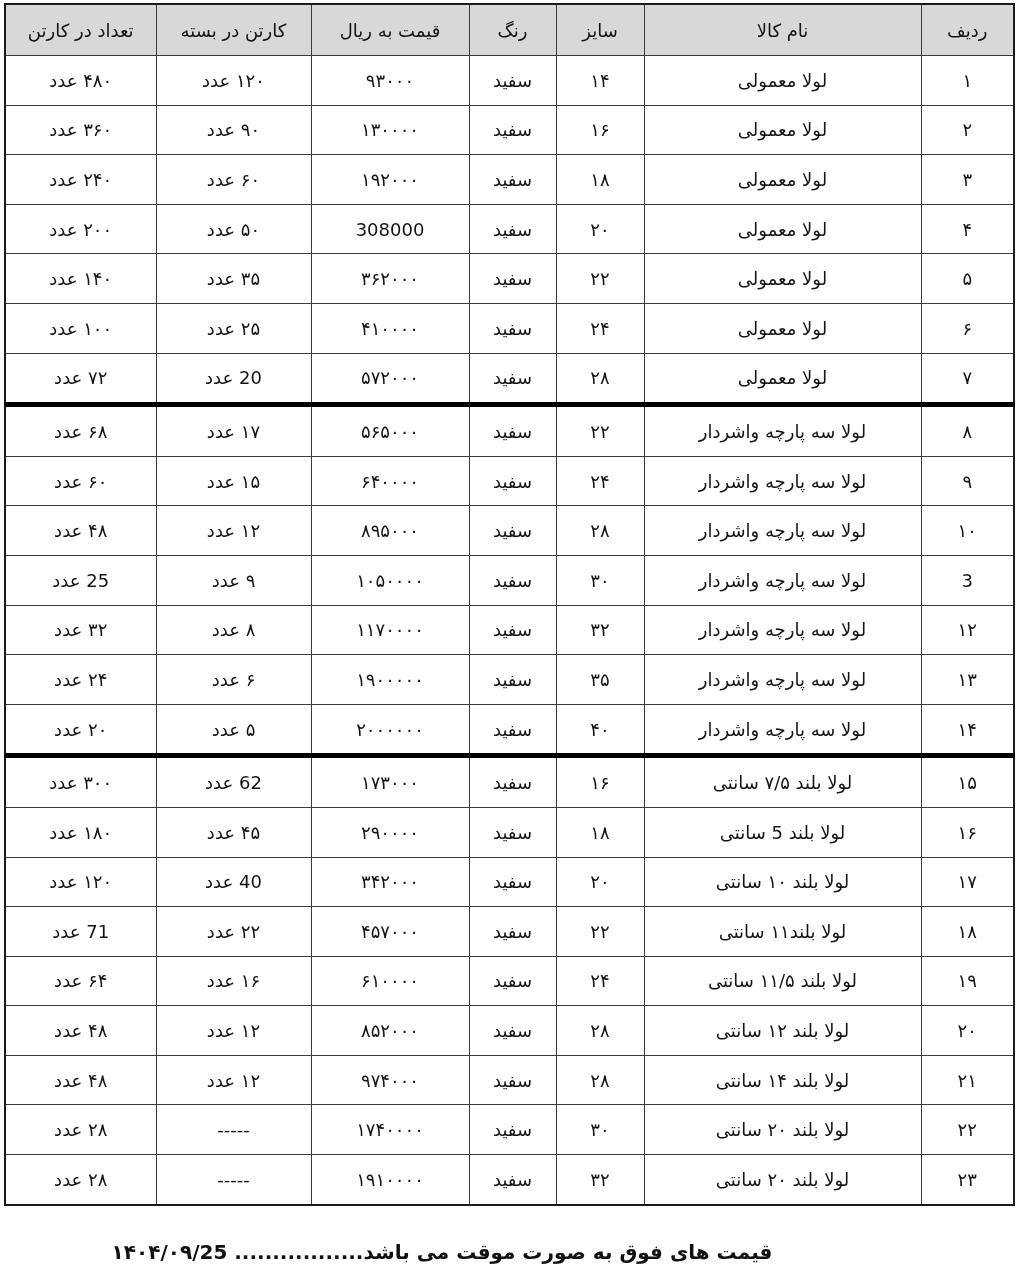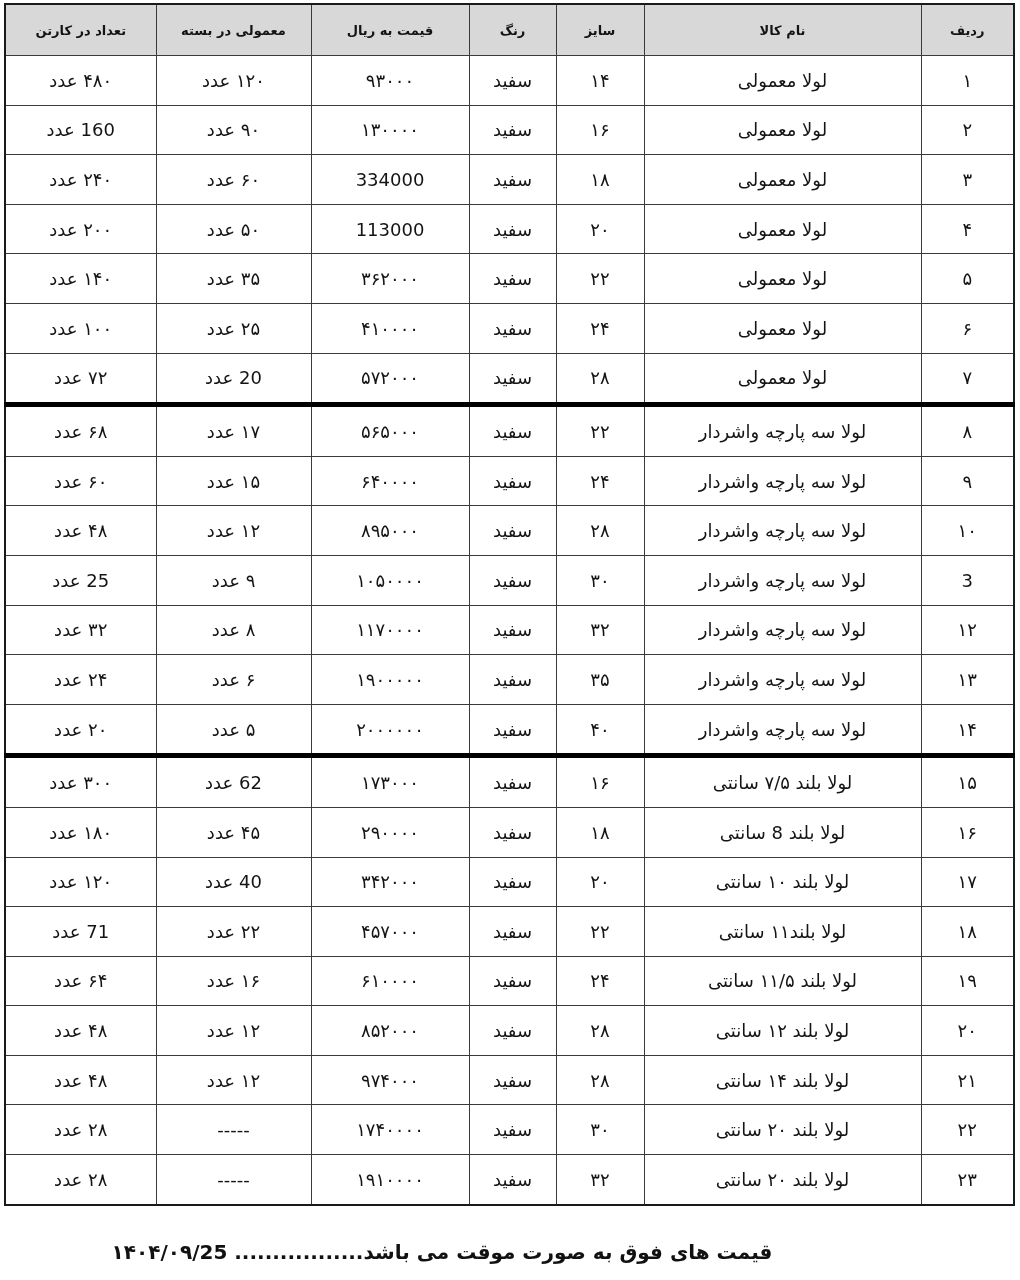--- a/index.html
+++ b/index.html
@@ -31,22 +31,22 @@
     text-align: center;
     vertical-align: middle;
     color: #141414;
     padding: 0 4px;
     overflow: hidden;
     white-space: nowrap;
   }
   table.price-table th {
     background: #d8d8d8;
     height: 50px;
-    font-size: 13px;
-    font-weight: bold;
+    font-size: 18px;
+    font-weight: normal;
     text-align: center;
   }
   table.price-table td {
     height: 48.6px;
     font-size: 18px;
     background: #ffffff;
   }
   tr.section-end td {
     border-bottom: 5px solid #000000;
   }
@@ -80,58 +80,58 @@
       <col style="width:155px">
       <col style="width:151px">
     </colgroup>
     <thead>
       <tr>
         <th>ردیف</th>
         <th>نام کالا</th>
         <th>سایز</th>
         <th>رنگ</th>
         <th>قیمت به ریال</th>
-        <th>معمولی در بسته</th>
+        <th>کارتن در بسته</th>
         <th>تعداد در کارتن</th>
       </tr>
     </thead>
     <tbody>
         <tr>
           <td>۱</td>
           <td>لولا معمولی</td>
           <td>۱۴</td>
           <td>سفید</td>
           <td>۹۳۰۰۰</td>
           <td>۱۲۰ عدد</td>
           <td>۴۸۰ عدد</td>
         </tr>
         <tr>
           <td>۲</td>
           <td>لولا معمولی</td>
           <td>۱۶</td>
           <td>سفید</td>
           <td>۱۳۰۰۰۰</td>
           <td>۹۰ عدد</td>
-          <td>160 عدد</td>
+          <td>۳۶۰ عدد</td>
         </tr>
         <tr>
           <td>۳</td>
           <td>لولا معمولی</td>
           <td>۱۸</td>
           <td>سفید</td>
-          <td>334000</td>
+          <td>۱۹۲۰۰۰</td>
           <td>۶۰ عدد</td>
           <td>۲۴۰ عدد</td>
         </tr>
         <tr>
           <td>۴</td>
           <td>لولا معمولی</td>
           <td>۲۰</td>
           <td>سفید</td>
-          <td>113000</td>
+          <td>308000</td>
           <td>۵۰ عدد</td>
           <td>۲۰۰ عدد</td>
         </tr>
         <tr>
           <td>۵</td>
           <td>لولا معمولی</td>
           <td>۲۲</td>
           <td>سفید</td>
           <td>۳۶۲۰۰۰</td>
           <td>۳۵ عدد</td>
@@ -222,21 +222,21 @@
           <td>۱۵</td>
           <td>لولا بلند ۷/۵ سانتی</td>
           <td>۱۶</td>
           <td>سفید</td>
           <td>۱۷۳۰۰۰</td>
           <td>62 عدد</td>
           <td>۳۰۰ عدد</td>
         </tr>
         <tr>
           <td>۱۶</td>
-          <td>لولا بلند 8 سانتی</td>
+          <td>لولا بلند 5 سانتی</td>
           <td>۱۸</td>
           <td>سفید</td>
           <td>۲۹۰۰۰۰</td>
           <td>۴۵ عدد</td>
           <td>۱۸۰ عدد</td>
         </tr>
         <tr>
           <td>۱۷</td>
           <td>لولا بلند ۱۰ سانتی</td>
           <td>۲۰</td>

